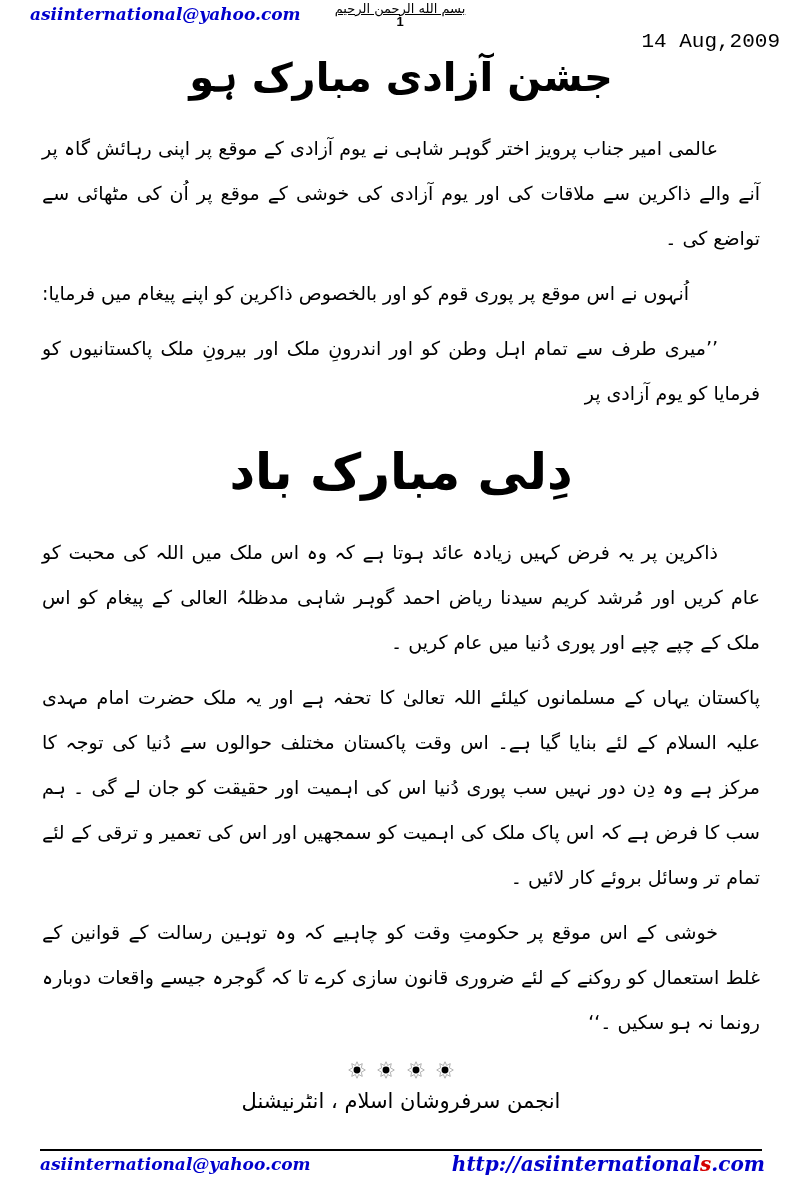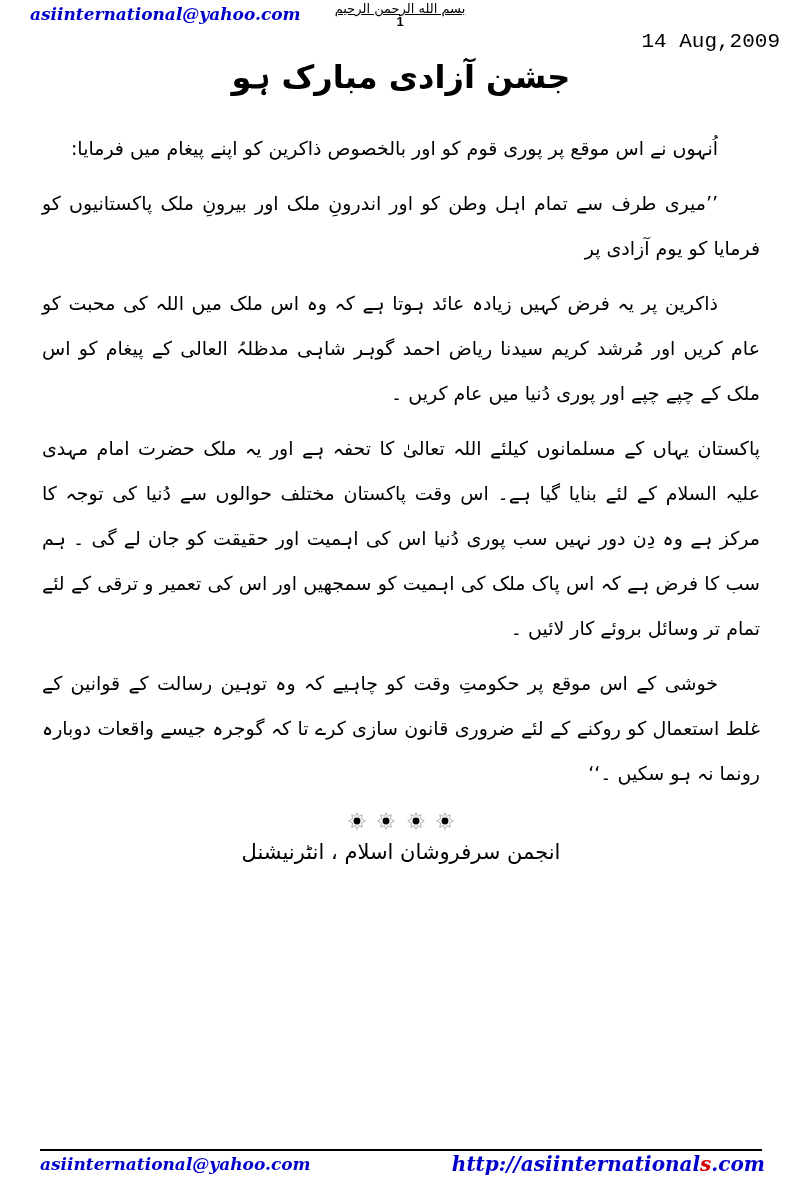--- a/index.html
+++ b/index.html
@@ -39,41 +39,41 @@
     right: 20px; top: 30px;
     font-family: Liberation Mono, monospace;
     font-size: 21px;
   }
   
   .content { padding: 46px 40px 0 42px; }
   h1.title {
     margin: 0 0 18px 0;
     text-align: center;
     direction: rtl;
-    font-size: 32px;
+    font-size: 40px;
     font-weight: bold;
     line-height: 62px;
   }
   h2.subtitle {
     margin: 14px 0 16px 0;
     text-align: center;
     direction: rtl;
     font-size: 50px;
     font-weight: bold;
     line-height: 84px;
   }
   p.para {
     margin: 0 0 10px 0;
     direction: rtl;
     text-align: justify;
     font-size: 19px;
     line-height: 45px;
   }
   p.indent { text-indent: 42px; }
-  p.single { text-align: right; }
+  p.single { text-align: left; }
   
   .stars {
     margin-top: 16px;
     text-align: center;
     line-height: 0;
   }
   .stars svg { margin: 0 3px; vertical-align: middle; }
   .org {
     margin-top: 10px;
     text-align: center;
@@ -117,23 +117,25 @@
   <div class="hdr-center">
     <div class="bismillah">بسم الله الرحمن الرحيم</div>
     <div class="pagenum">1</div>
   </div>
 
   <div class="hdr-date">14 Aug,2009</div>
 
   <div class="content">
     <h1 class="title">جشن آزادی مبارک ہو</h1>
 
+    <p class="para indent">عالمی امیر جناب پرویز اختر گوہر شاہی نے یوم آزادی کے موقع پر اپنی رہائش گاہ پر آنے والے ذاکرین سے ملاقات کی اور یوم آزادی کی خوشی کے موقع پر اُن کی مٹھائی سے تواضع کی ۔</p>
     <p class="para indent single">اُنہوں نے اس موقع پر پوری قوم کو اور بالخصوص ذاکرین کو اپنے پیغام میں فرمایا:</p>
     <p class="para indent">’’میری طرف سے تمام اہل وطن کو اور اندرونِ ملک اور بیرونِ ملک پاکستانیوں کو فرمایا کو یوم آزادی پر</p>
 
+    <h2 class="subtitle">دِلی مبارک باد</h2>
 
     <p class="para indent">ذاکرین پر یہ فرض کہیں زیادہ عائد ہوتا ہے کہ وہ اس ملک میں اللہ کی محبت کو عام کریں اور مُرشد کریم سیدنا ریاض احمد گوہر شاہی مدظلہُ العالی کے پیغام کو اس ملک کے چپے چپے اور پوری دُنیا میں عام کریں ۔</p>
     <p class="para">پاکستان یہاں کے مسلمانوں کیلئے اللہ تعالیٰ کا تحفہ ہے اور یہ ملک حضرت امام مہدی علیہ السلام کے لئے بنایا گیا ہے۔ اس وقت پاکستان مختلف حوالوں سے دُنیا کی توجہ کا مرکز ہے وہ دِن دور نہیں سب پوری دُنیا اس کی اہمیت اور حقیقت کو جان لے گی ۔ ہم سب کا فرض ہے کہ اس پاک ملک کی اہمیت کو سمجھیں اور اس کی تعمیر و ترقی کے لئے تمام تر وسائل بروئے کار لائیں ۔</p>
     <p class="para indent">خوشی کے اس موقع پر حکومتِ وقت کو چاہیے کہ وہ توہین رسالت کے قوانین کے غلط استعمال کو روکنے کے لئے ضروری قانون سازی کرے تا کہ گوجرہ جیسے واقعات دوبارہ رونما نہ ہو سکیں ۔‘‘</p>
 
     <div class="stars">
       <svg width="18" height="18" viewBox="0 0 24 24">
           <path d="M12 1 L14.2 6 L19 3.5 L17.8 9 L23 12 L17.8 15 L19 20.5 L14.2 18 L12 23 L9.8 18 L5 20.5 L6.2 15 L1 12 L6.2 9 L5 3.5 L9.8 6 Z" fill="none" stroke="#9a9a9a" stroke-width="1"></path>
           <circle cx="12" cy="12" r="4.6" fill="#000"></circle>
         </svg>

